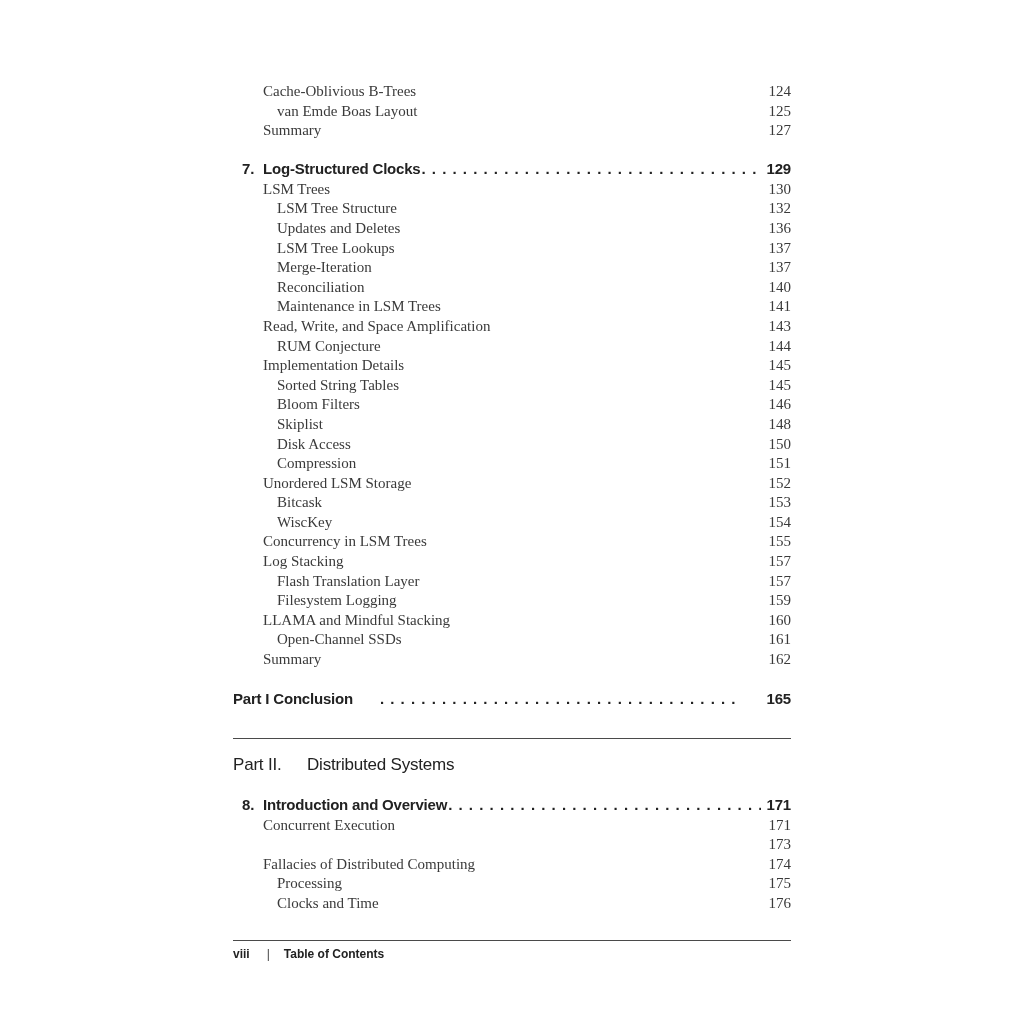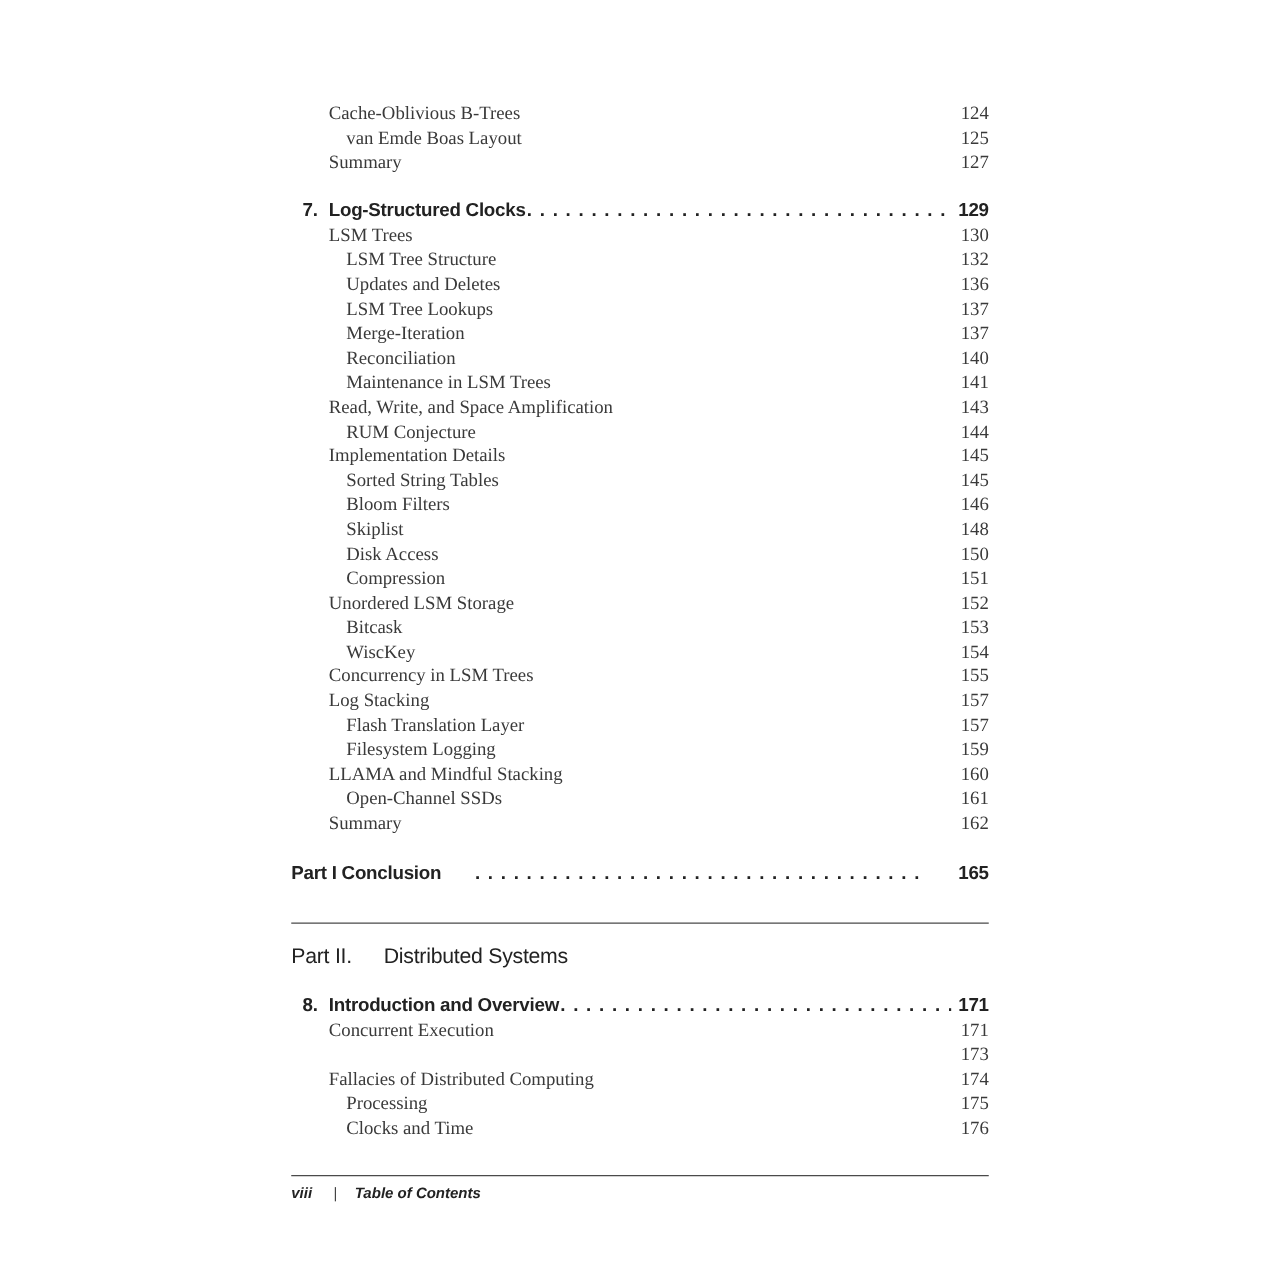--- a/index.html
+++ b/index.html
@@ -83,21 +83,20 @@
     top: 940px;
     width: 558px;
     border-top: 1px solid #4a4a4a;
     padding-top: 6px;
     font-family: "Liberation Sans", "DejaVu Sans", sans-serif;
     font-weight: bold;
     font-size: 12px;
     color: #222222;
     display: flex;
     align-items: baseline;
-    font-style: italic;
   }
   .footer-sep { margin: 0 14px 0 17px; font-weight: normal; color: #444444; }
 </style>
 </head>
 <body>
 
 <div class="page">
   <div class="content">
 
     <div class="toc-list">

